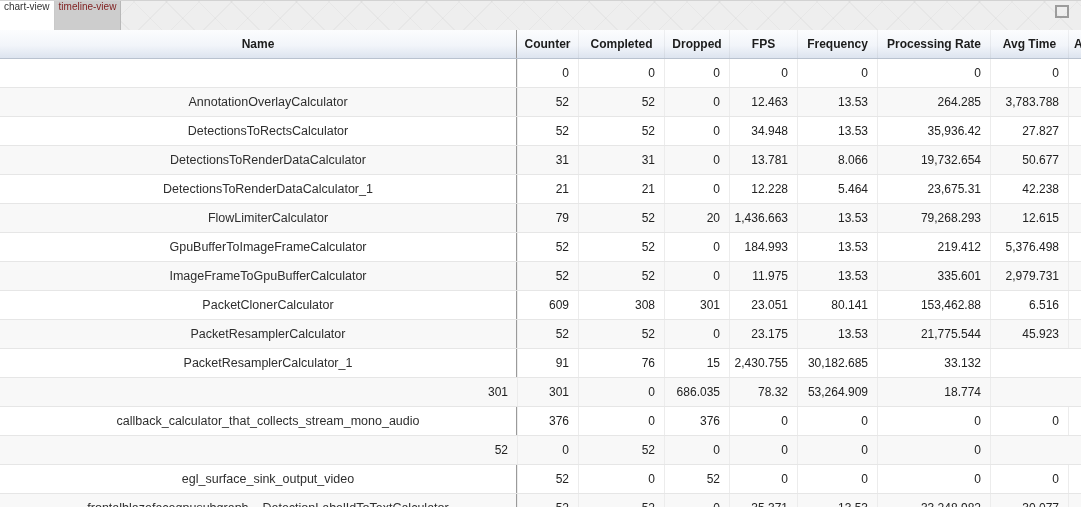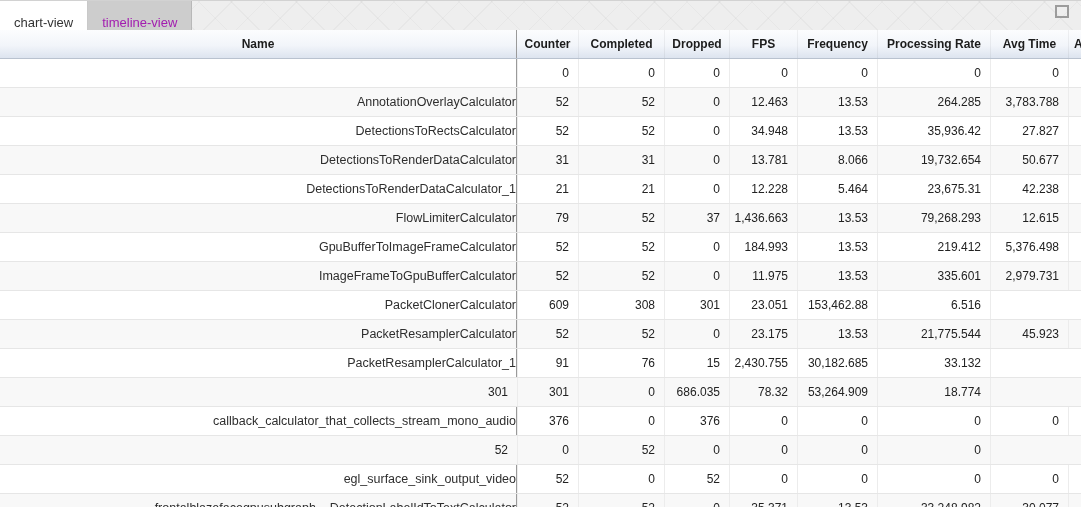--- a/index.html
+++ b/index.html
@@ -20,34 +20,34 @@
     background-image:
       repeating-linear-gradient(45deg, transparent 0 22px, rgba(0,0,0,0.03) 22px 23px),
       repeating-linear-gradient(-45deg, transparent 0 22px, rgba(0,0,0,0.03) 22px 23px);
     border-top: 1px solid #d2d2d2;
     display: flex;
     align-items: stretch;
     box-sizing: border-box;
   }
   .tab {
     display: flex;
-    align-items: flex-end;
-    padding: 0 14px;
-    font-size: 13px;
+    align-items: flex-start;
+    padding: 0 4px;
+    font-size: 10px;
     cursor: default;
     box-sizing: border-box;
   }
   .tab.active {
     background: #ffffff;
     color: #333333;
     border-right: 1px solid #c9c9c9;
   }
   .tab.inactive {
     background: #cdcdcd;
-    color: #a21caf;
+    color: #7f1d1d;
     border-right: 1px solid #b8b8b8;
   }
   .maximize {
     position: absolute;
     top: 4px;
     right: 12px;
     width: 10px;
     height: 9px;
     border: 2px solid #9c9c9c;
     background: transparent;
@@ -92,21 +92,21 @@
     white-space: nowrap;
     box-sizing: border-box;
     font-size: 12px;
     color: #222222;
   }
   .name-cell {
     padding-left: 20px;
     font-size: 12.5px;
     color: #2e2e2e;
     border-right: 1px solid #9a9a9a;
-    text-align: right;
+    text-align: center;
   }
   .num-cell {
     text-align: right;
     padding-right: 9px;
     border-left: 1px solid #ececec;
   }
   .num-cell:first-of-type { border-left: none; }
   .filler-cell { border-left: 1px solid #ececec; }
 </style>
 </head>
@@ -189,21 +189,21 @@
         <div class="cell num-cell">12.228</div>
         <div class="cell num-cell">5.464</div>
         <div class="cell num-cell">23,675.31</div>
         <div class="cell num-cell">42.238</div>
         <div class="cell filler-cell"></div>
       </div>
       <div class="grid-row row alt">
         <div class="cell name-cell">FlowLimiterCalculator</div>
         <div class="cell num-cell">79</div>
         <div class="cell num-cell">52</div>
-        <div class="cell num-cell">37</div>
+        <div class="cell num-cell">20</div>
         <div class="cell num-cell">1,436.663</div>
         <div class="cell num-cell">13.53</div>
         <div class="cell num-cell">79,268.293</div>
         <div class="cell num-cell">12.615</div>
         <div class="cell filler-cell"></div>
       </div>
       <div class="grid-row row">
         <div class="cell name-cell">GpuBufferToImageFrameCalculator</div>
         <div class="cell num-cell">52</div>
         <div class="cell num-cell">52</div>
@@ -224,20 +224,21 @@
         <div class="cell num-cell">335.601</div>
         <div class="cell num-cell">2,979.731</div>
         <div class="cell filler-cell"></div>
       </div>
       <div class="grid-row row">
         <div class="cell name-cell">PacketClonerCalculator</div>
         <div class="cell num-cell">609</div>
         <div class="cell num-cell">308</div>
         <div class="cell num-cell">301</div>
         <div class="cell num-cell">23.051</div>
+        <div class="cell num-cell">80.141</div>
         <div class="cell num-cell">153,462.88</div>
         <div class="cell num-cell">6.516</div>
         <div class="cell filler-cell"></div>
       </div>
       <div class="grid-row row alt">
         <div class="cell name-cell">PacketResamplerCalculator</div>
         <div class="cell num-cell">52</div>
         <div class="cell num-cell">52</div>
         <div class="cell num-cell">0</div>
         <div class="cell num-cell">23.175</div>

